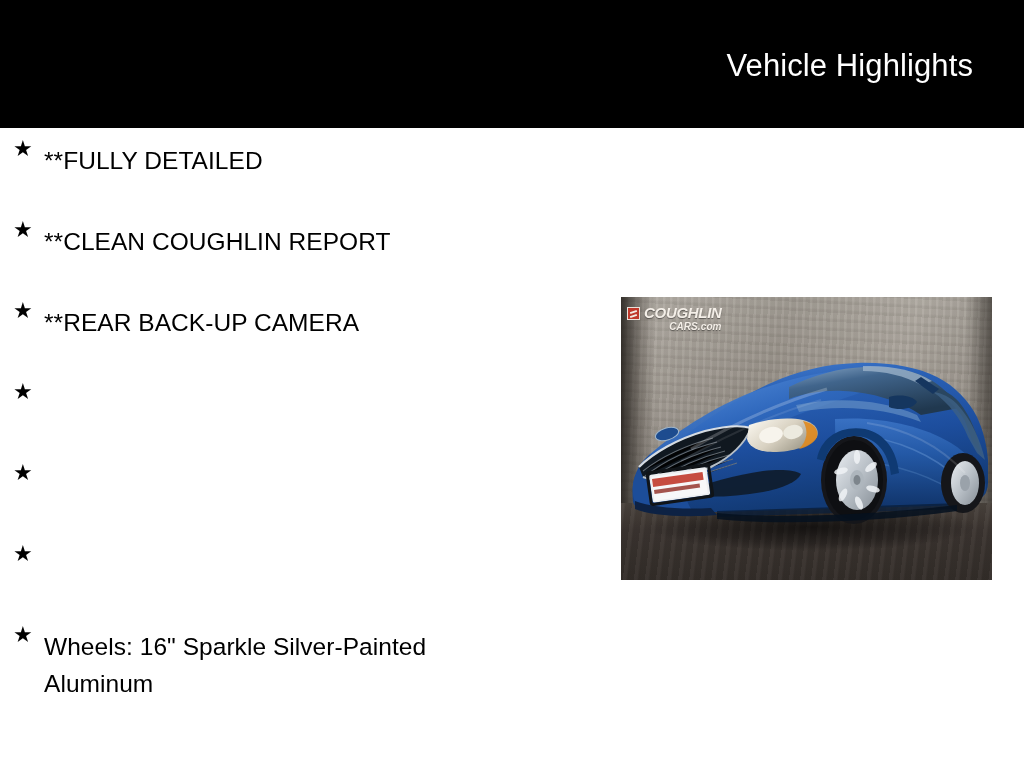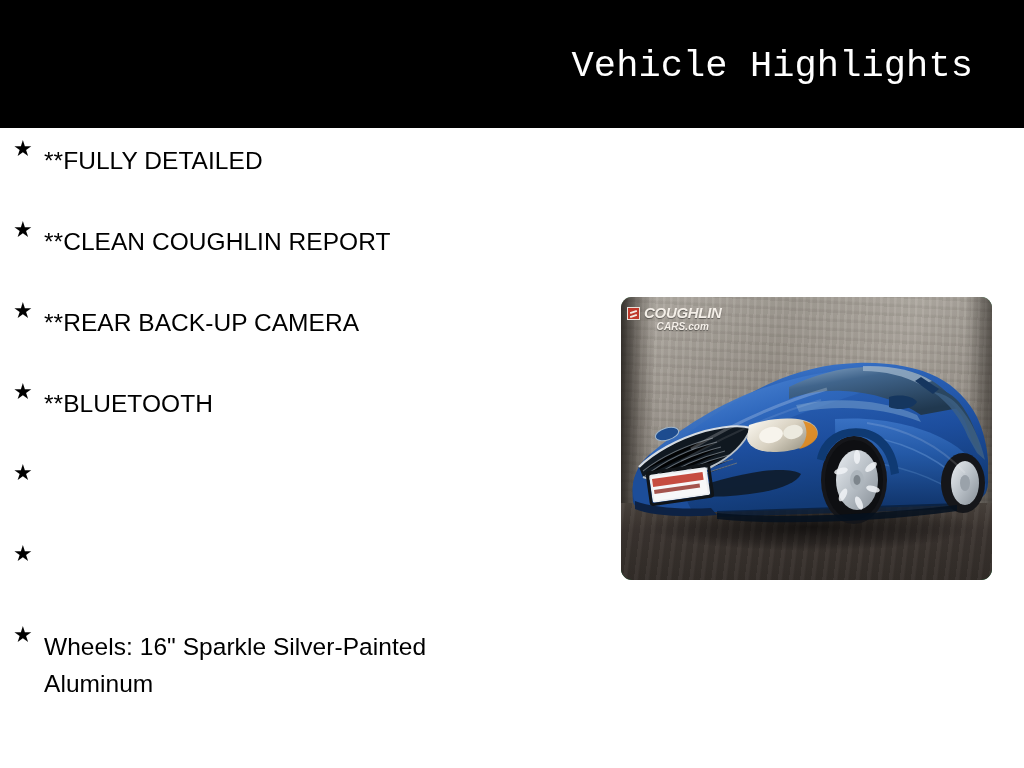--- a/index.html
+++ b/index.html
@@ -22,25 +22,24 @@
     top: 0;
     width: 1024px;
     height: 128px;
     background: #000000;
   }
   #header-title {
     position: absolute;
     right: 51px;
     top: 47px;
     color: #ffffff;
-    font-size: 37px;
+    font-size: 31px;
     line-height: 38px;
     letter-spacing: 0.1px;
     white-space: nowrap;
-    font-family: Liberation Mono, monospace;
   }
 
   
   #highlights-list {
     position: absolute;
     left: 0;
     top: 128px;
     width: 600px;
   }
   .highlight-item {
@@ -69,21 +68,20 @@
 
   
   #vehicle-photo {
     position: absolute;
     left: 621px;
     top: 297px;
     width: 371px;
     height: 283px;
     overflow: hidden;
     background: #15803d;
-    border-radius: 11px;
   }
   .photo-wall {
     position: absolute;
     left: 0; top: 0;
     width: 371px;
     height: 212px;
     background:
       linear-gradient(105deg, rgba(255,255,255,0.10) 0%, rgba(0,0,0,0.06) 40%, rgba(255,255,255,0.07) 70%, rgba(0,0,0,0.10) 100%),
       linear-gradient(180deg, #a8a299 0%, #9c958c 45%, #8e8880 100%);
   }
@@ -177,21 +175,21 @@
     font-style: italic;
     letter-spacing: -0.3px;
     text-shadow: 0 1px 1px rgba(0,0,0,0.45);
   }
   #watermark-line2 {
     color: #f4efe8;
     font-size: 10px;
     font-weight: bold;
     font-style: italic;
     letter-spacing: 0.1px;
-    text-align: center;
+    text-align: right;
     margin-top: 2px;
     text-shadow: 0 1px 1px rgba(0,0,0,0.45);
   }
 </style>
 </head>
 <body>
 
 <div id="header-bar">
   <div id="header-title">Vehicle Highlights</div>
 </div>
@@ -208,21 +206,20 @@
     <span class="highlight-text">**CLEAN COUGHLIN REPORT</span>
   </div>
 
   <div class="highlight-item">
     <span class="bullet-star">★</span>
     <span class="highlight-text">**REAR BACK-UP CAMERA</span>
   </div>
 
   <div class="highlight-item">
     <span class="bullet-star">★</span>
-    <span class="highlight-text">**BLUETOOTH</span>
   </div>
 
   <div class="highlight-item">
     <span class="bullet-star">★</span>
   </div>
 
   <div class="highlight-item">
     <span class="bullet-star">★</span>
   </div>
 

